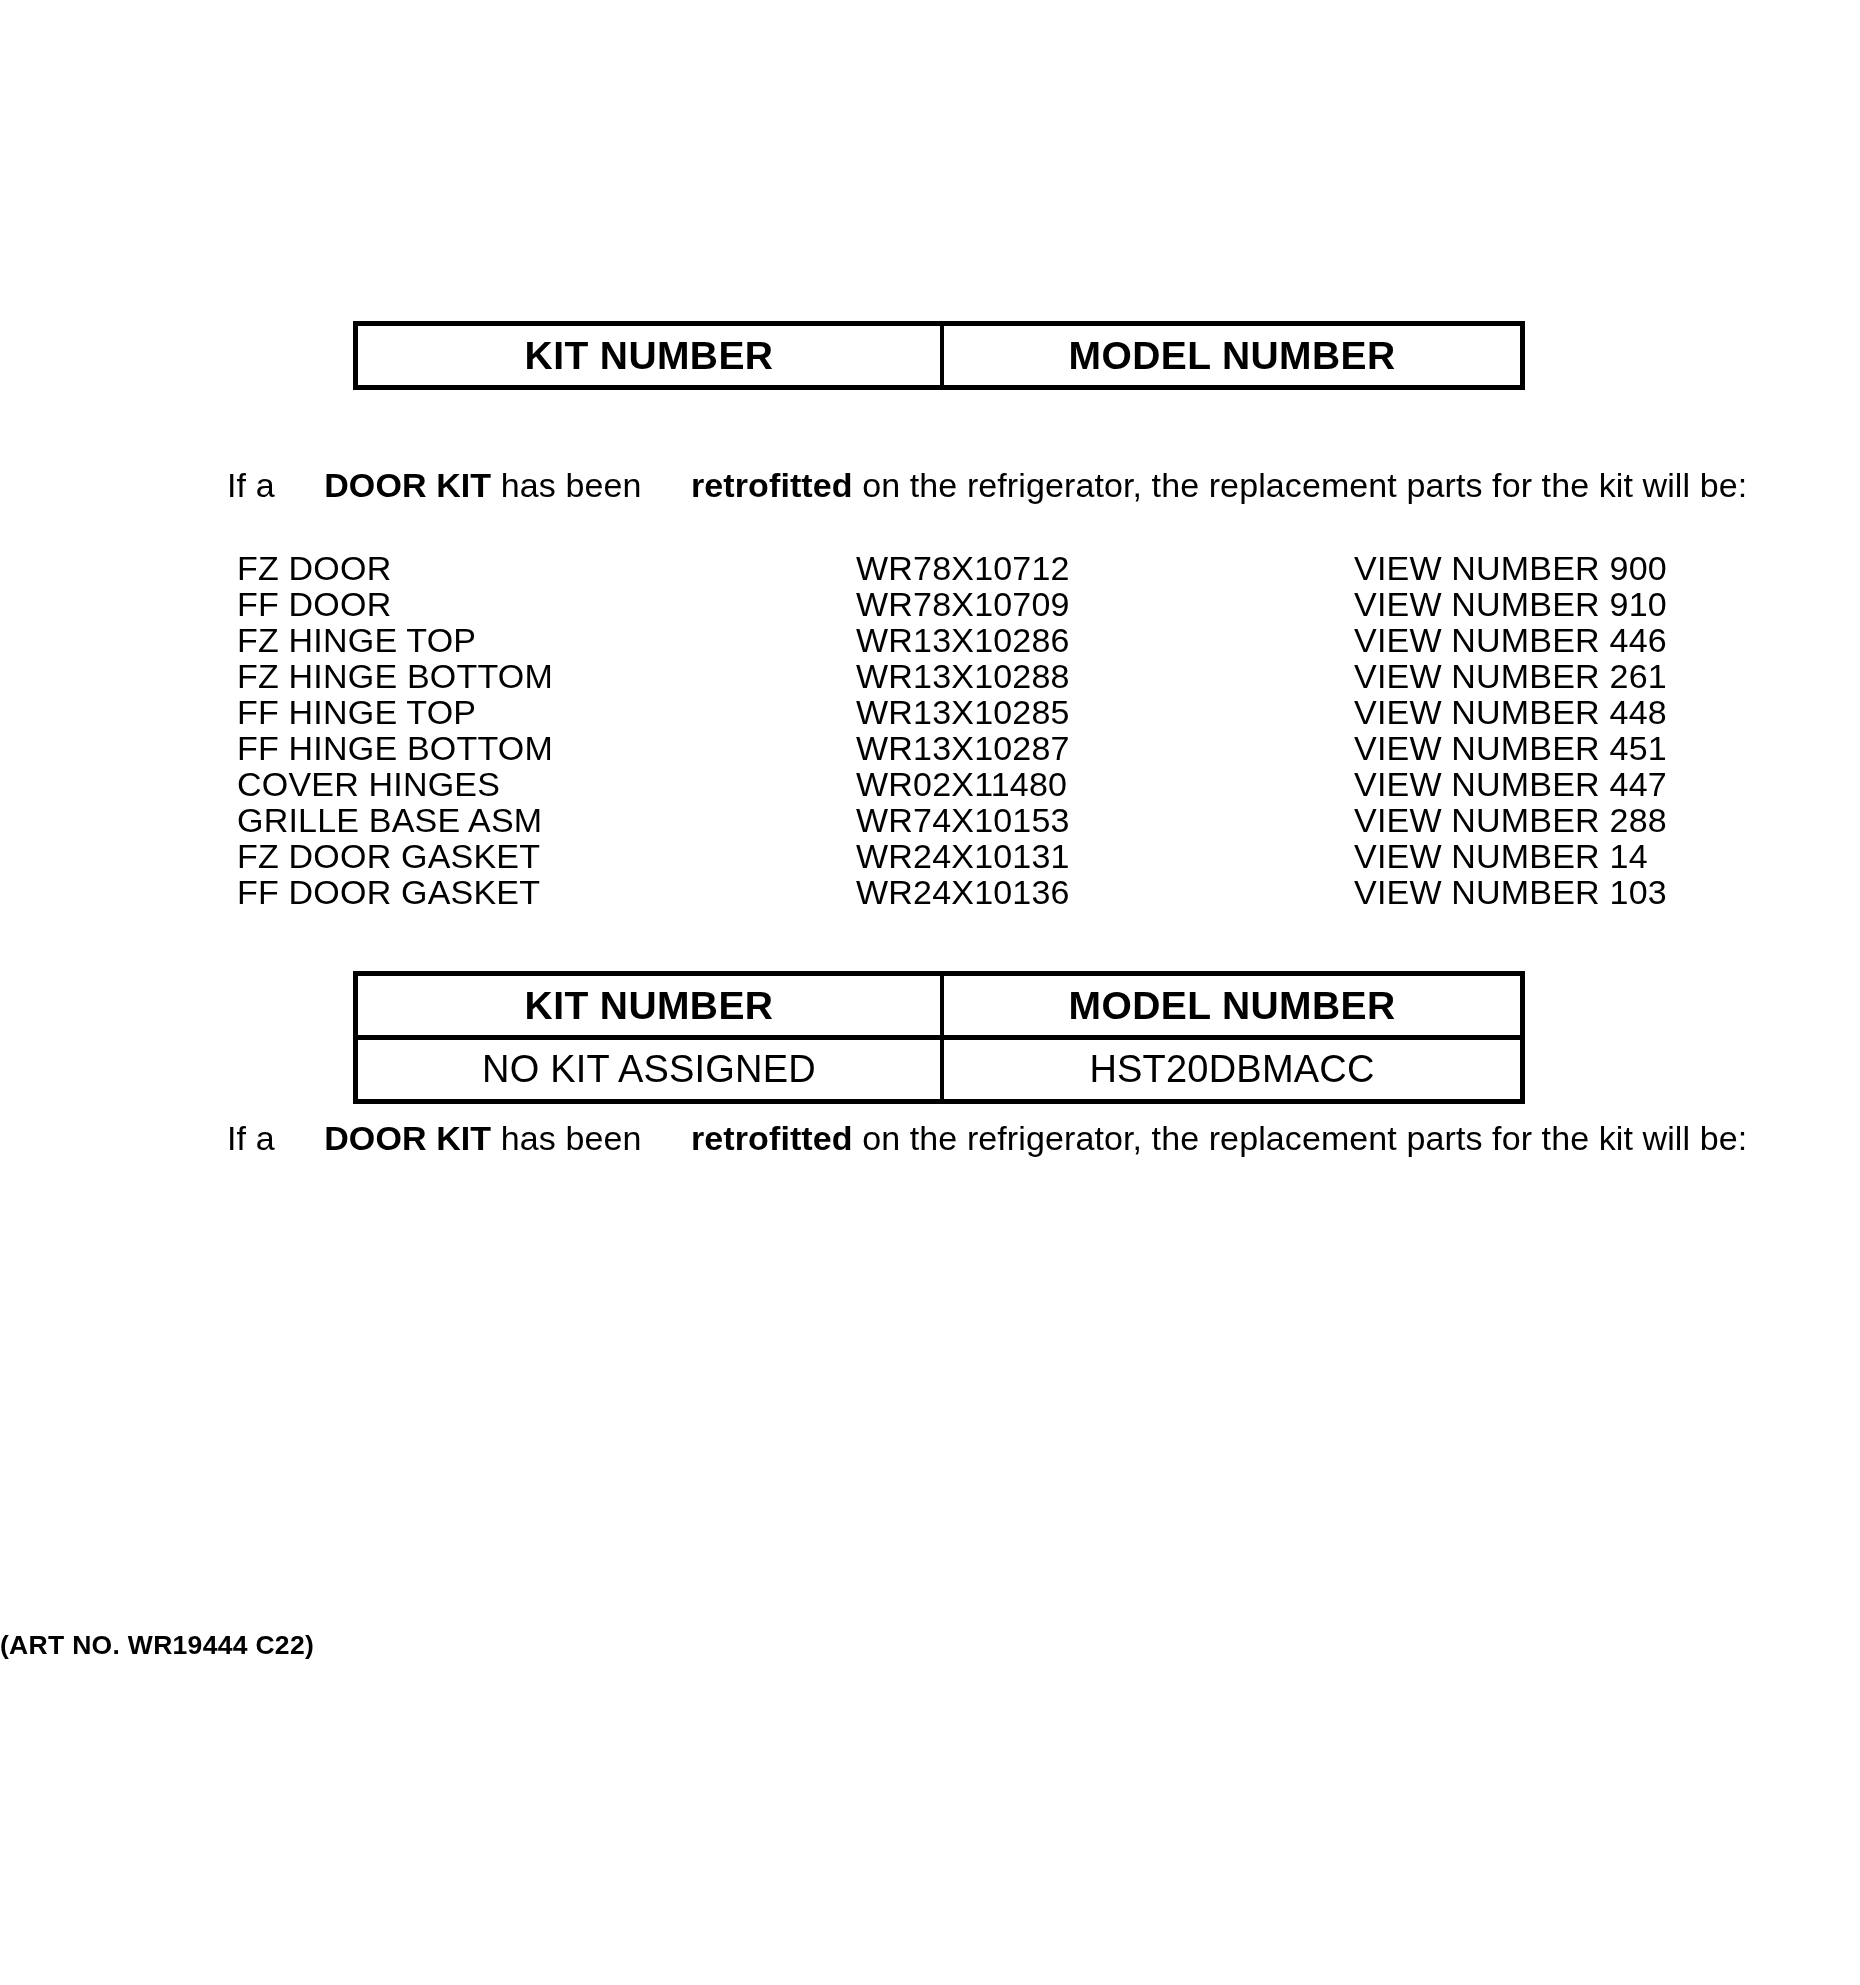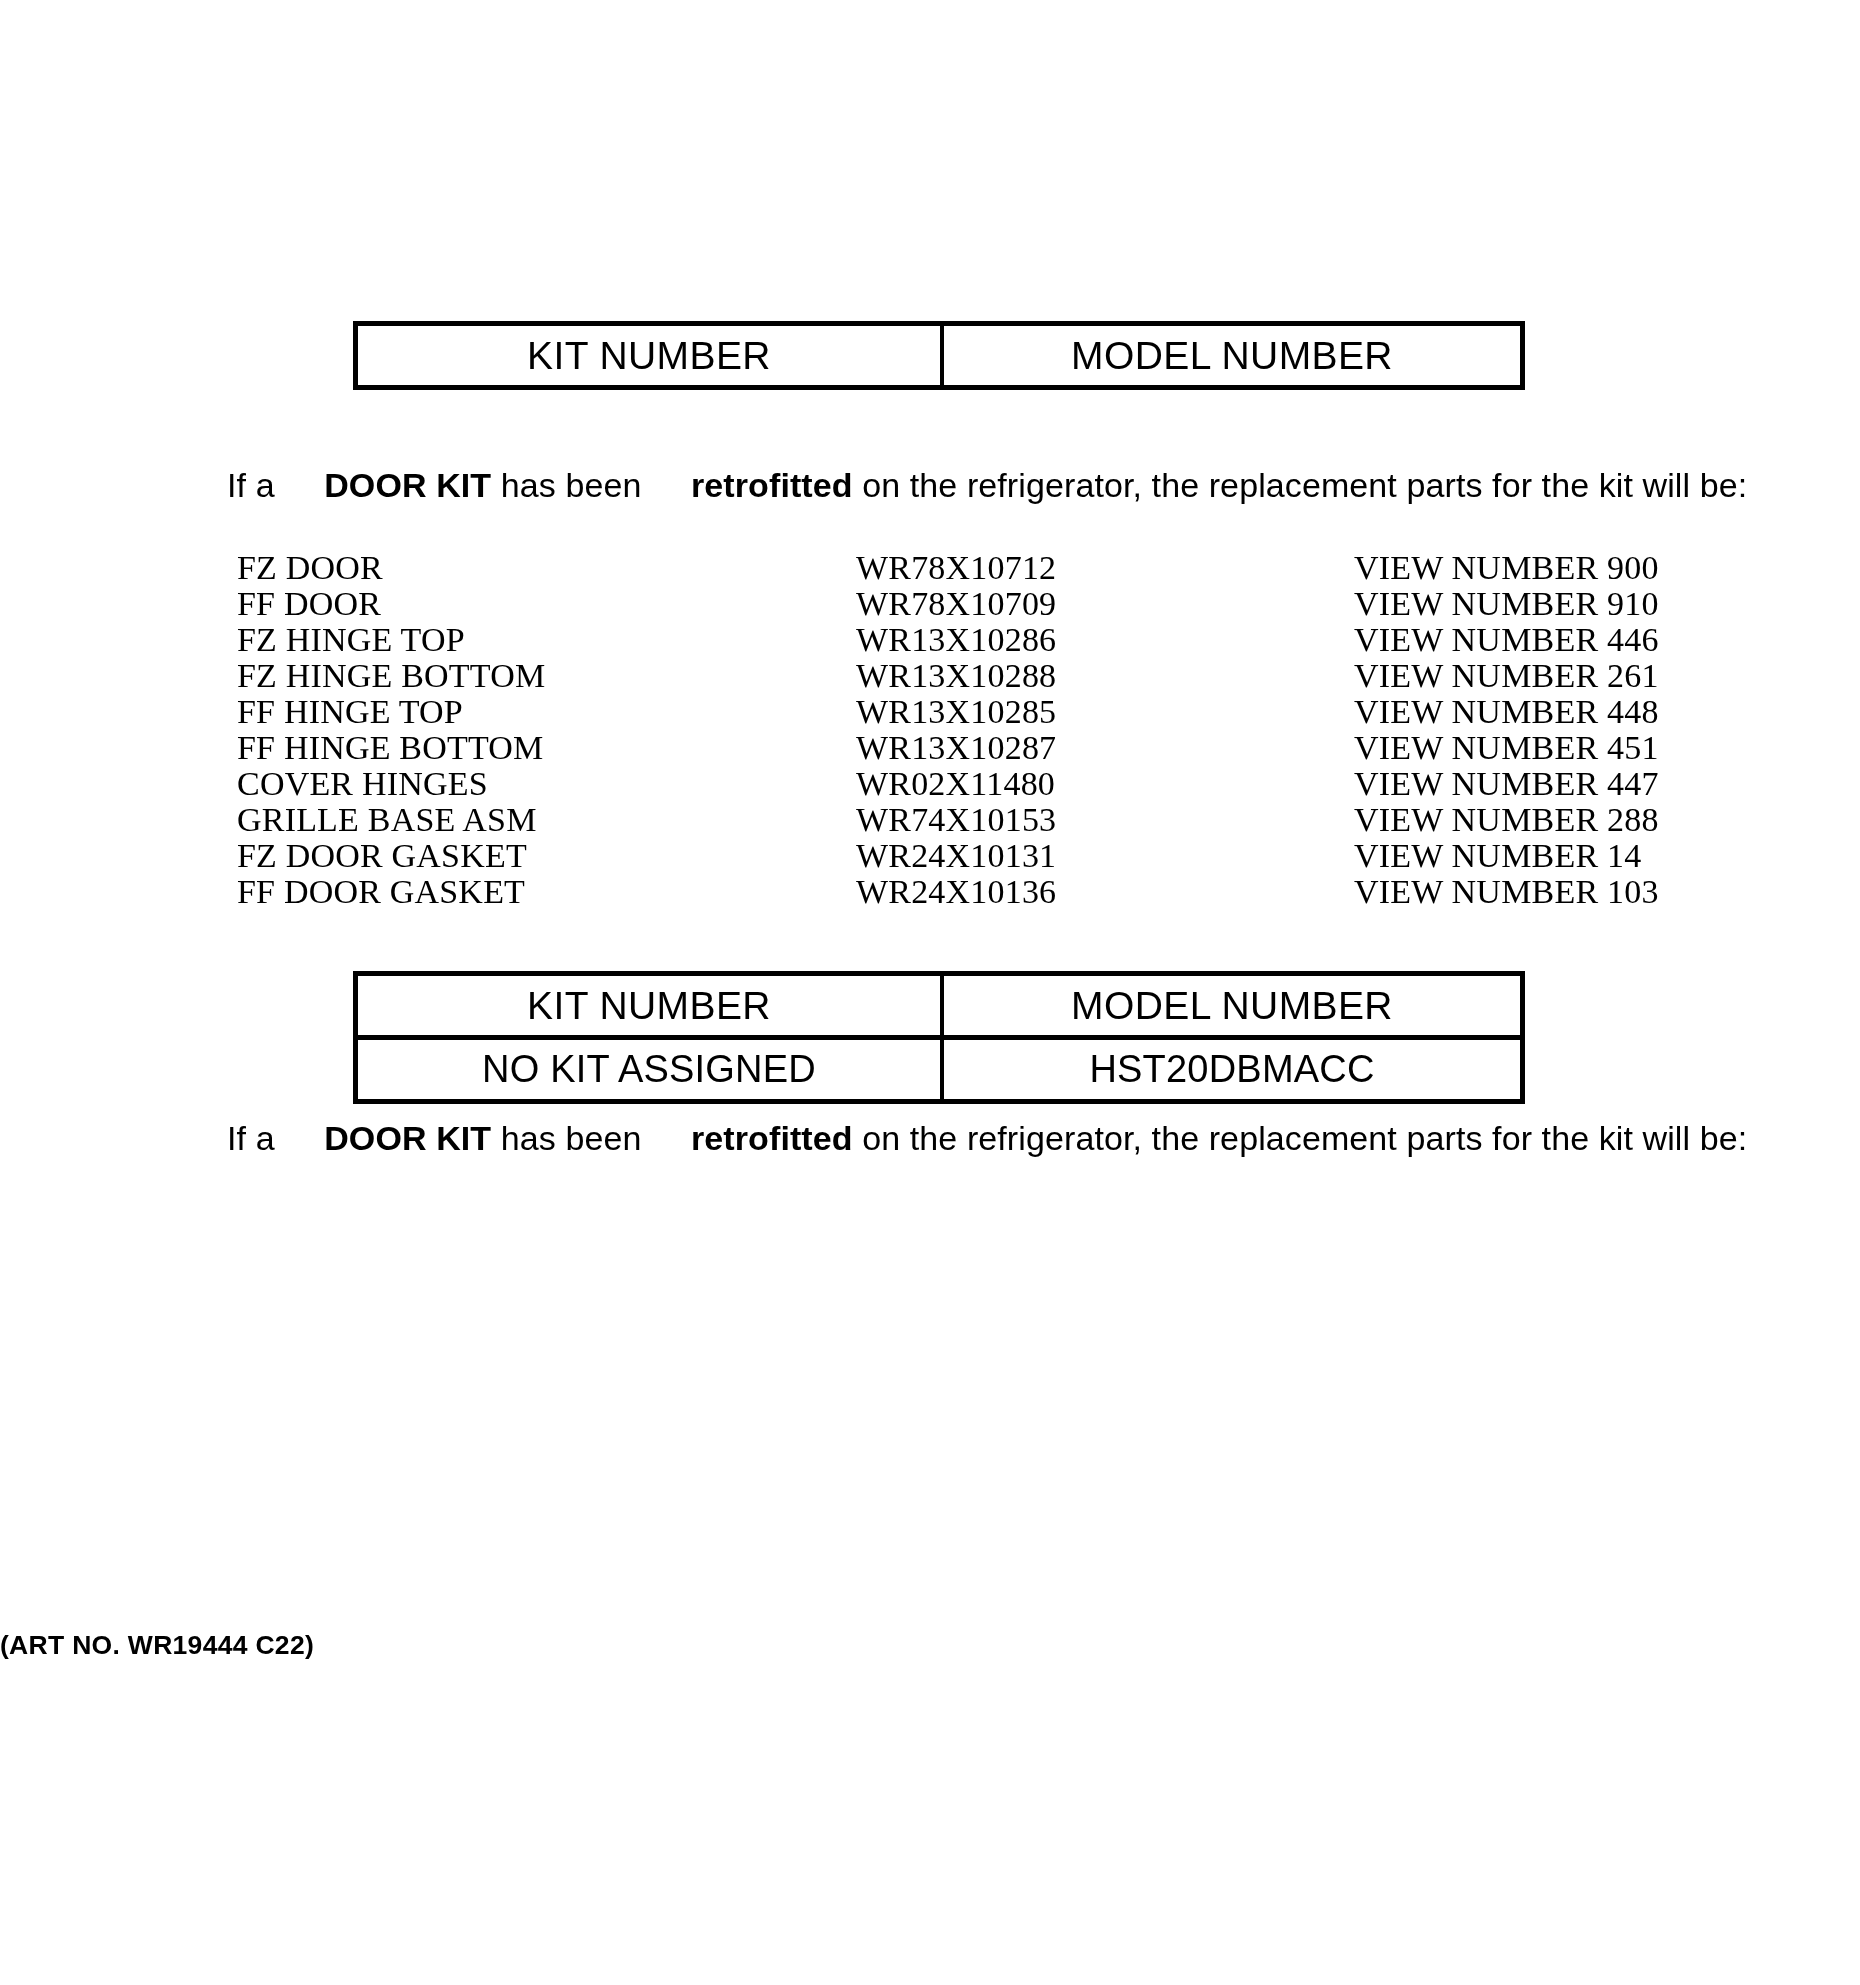--- a/index.html
+++ b/index.html
@@ -34,21 +34,21 @@
     border: 0;
     text-align: center;
     vertical-align: middle;
     padding: 0;
     height: 59px;
     line-height: 59px;
     white-space: nowrap;
   }
   .kit-table tr.kit-header-row td {
     font-size: 39px;
-    font-weight: normal;
+    font-weight: bold;
     letter-spacing: 0.4px;
     border-bottom: 5.6px solid #000000;
   }
   .kit-table tr.kit-value-row td {
     font-size: 38px;
     font-weight: normal;
     letter-spacing: 0.2px;
   }
   .kit-table td.col-kit {
     width: 582px;
@@ -90,21 +90,20 @@
     height: 36px;
     white-space: nowrap;
   }
   .parts-row .cell {
     position: absolute;
     top: 0;
     font-size: 34px;
     line-height: 36px;
     letter-spacing: 0.2px;
     white-space: nowrap;
-    font-family: Liberation Serif, serif;
   }
   .parts-row .cell-desc  { left: 237px; }
   .parts-row .cell-part  { left: 856px; }
   .parts-row .cell-view  { left: 1354px; }
 
   
   #art-number {
     position: absolute;
     left: 0;
     top: 1630px;

